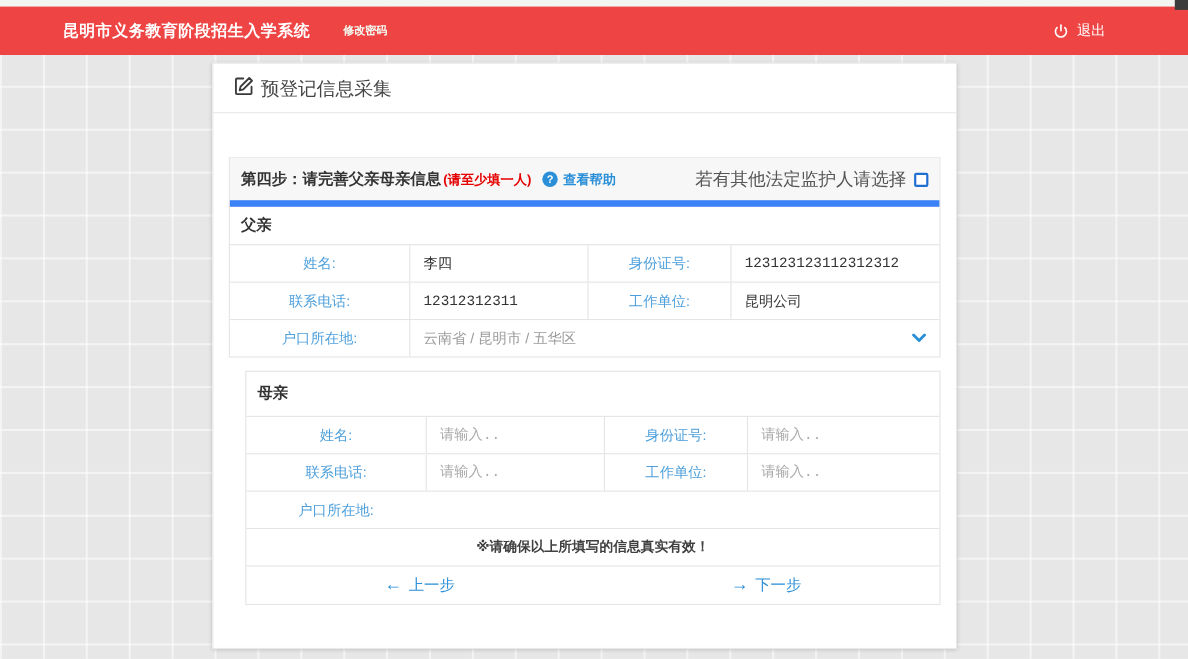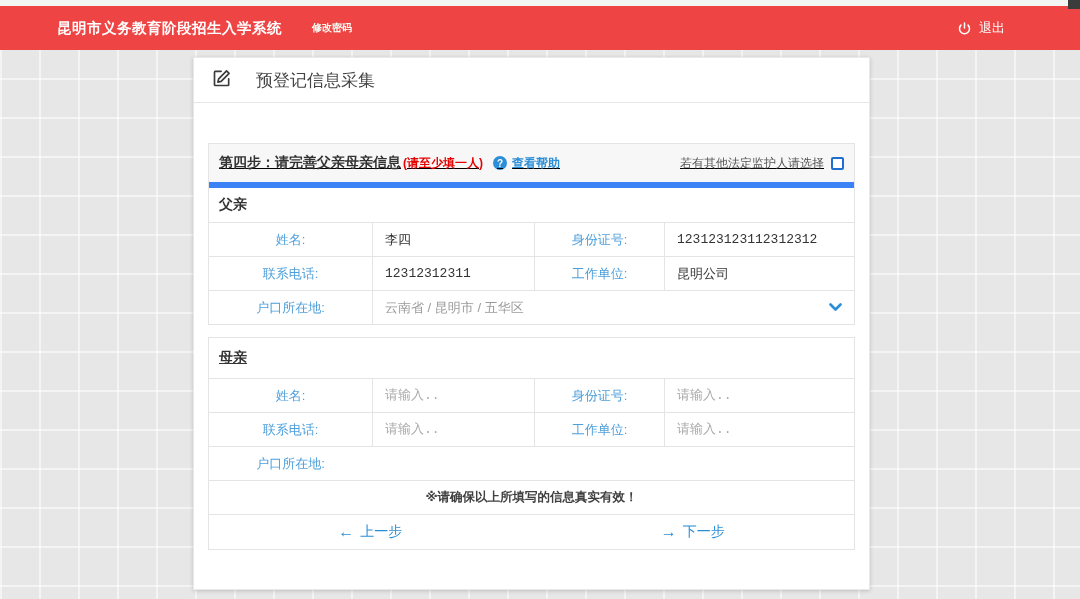--- a/index.html
+++ b/index.html
@@ -25,35 +25,35 @@
   .logout-label { font-size: 13px; }
   .power-icon { display: flex; align-items: center; }
   .corner-artifact { position: absolute; top: 0; right: 0; width: 12px; height: 9px; background: #3c3c3c; }
 
   .card {
     position: absolute; left: 193px; top: 57px; width: 677px; height: 533px;
     background: #fff; box-shadow: 0 1px 4px rgba(0,0,0,.18); border: 1px solid #e9e9e9;
   }
   .card-header {
     height: 45px; border-bottom: 1px solid #e6e6e6; display: flex; align-items: center;
-    padding: 0 18px; gap: 24px;
+    padding: 0 18px; gap: 5px;
   }
   .card-title { font-size: 17px; color: #444; }
   .card-body { padding: 40px 14px 0; }
 
   .panel { border: 1px solid #e4e4e4; }
-  .panel + .panel { margin-top: 12px; }
-  .panel > :first-child { border-top: none; text-decoration: underline; }
+  .panel + .panel { margin-top: 12px; margin-left: 15px; }
+  .panel > :first-child { border-top: none; }
 
   .step-row { height: 38px; background: #f7f7f7; display: flex; align-items: center; padding: 0 10px; }
   .step-title { font-size: 14px; font-weight: bold; color: #333; }
   .step-hint { color: #e60000; font-size: 12px; font-weight: bold; margin-left: 2px; }
   .help-link { display: flex; align-items: center; gap: 5px; margin-left: 10px; color: #2b8fd8; font-size: 12px; font-weight: bold; cursor: pointer; }
   .help-icon { width: 14px; height: 14px; border-radius: 50%; background: #2b8fd8; color: #fff; font-size: 10px; display: flex; align-items: center; justify-content: center; font-weight: bold; }
-  .guardian { margin-left: auto; display: flex; align-items: center; gap: 7px; color: #555; font-size: 12px; }
+  .guardian { margin-left: auto; display: flex; align-items: center; gap: 7px; color: #555; font-size: 16px; }
   .checkbox { width: 13px; height: 13px; border: 2px solid #1f6fd0; border-radius: 2px; background: #fff; cursor: pointer; }
 
   .section-row { height: 40px; display: flex; align-items: center; padding: 0 10px; font-weight: bold; font-size: 14px; color: #333; border-top: 6px solid #3b82f6; }
 
   .field-row { display: grid; grid-template-columns: 163px 162px 130px 1fr; height: 34px; border-top: 1px solid #e4e4e4; }
   .field-row.region { grid-template-columns: 163px 1fr; }
   .field-row > div:not(:first-child) { border-left: 1px solid #e4e4e4; }
   .cell { display: flex; align-items: center; min-width: 0; }
   .lab { justify-content: center; color: #4d9fdb; font-size: 13px; }
   .val { padding: 0 12px; }

